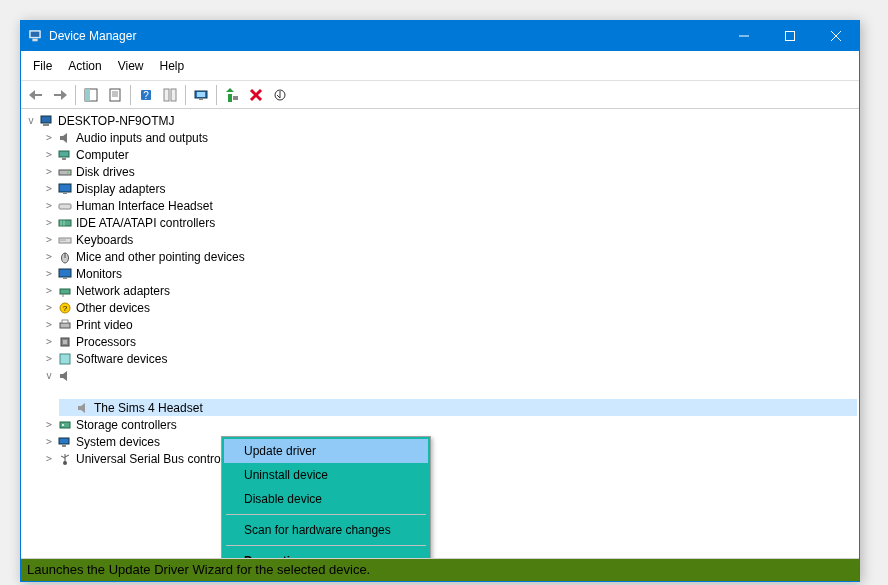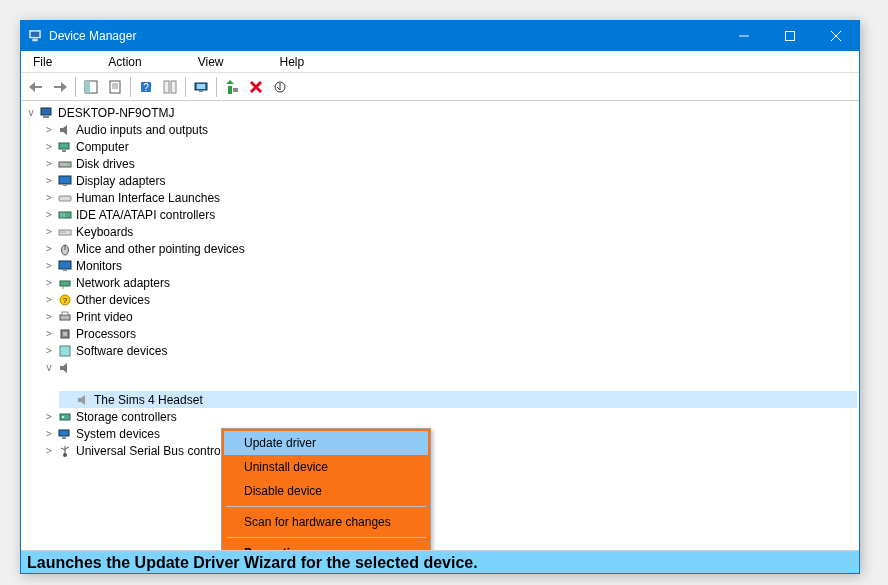--- a/index.html
+++ b/index.html
@@ -3,38 +3,38 @@
 <meta charset="utf-8">
 <style>
 * { margin:0; padding:0; box-sizing:border-box; font-family:"Segoe UI",Tahoma,sans-serif; }
 body { background:#f0f0f0; padding:20px; }
 .window { width:840px; background:#fff; border:1px solid #0078d7; box-shadow:2px 2px 12px rgba(0,0,0,.25); }
 .titlebar { height:30px; background:#0078d7; display:flex; align-items:center; color:#fff; font-size:12px; }
 .titlebar .app-icon { width:16px; height:16px; margin:0 6px; display:flex; align-items:center; justify-content:center; }
 .titlebar .title { flex:1; }
 .sysbtns { display:flex; }
 .sysbtn { width:46px; height:30px; display:flex; align-items:center; justify-content:center; color:#fff; }
-.menubar { height:22px; background:#fff; display:flex; align-items:center; padding:0 4px; font-size:12px; border-bottom:1px solid #e0e0e0;gap:40px; }
+.menubar { height:30px; background:#fff; display:flex; align-items:center; padding:0 4px; font-size:12px; border-bottom:1px solid #e0e0e0; }
 .menubar .mitem { padding:2px 8px; cursor:default; }
 .toolbar { height:28px; border-bottom:1px solid #d0d0d0; display:flex; align-items:center; padding:0 4px; gap:2px; }
 .tbtn { width:22px; height:22px; display:flex; align-items:center; justify-content:center; border:1px solid transparent; }
 .tsep { width:1px; height:20px; background:#c0c0c0; margin:0 2px; }
 .tree-area { height:450px; overflow:auto; padding:3px 2px; position:relative; border-bottom:1px solid #d0d0d0; }
 .tree { font-size:12px; }
 .node { display:flex; align-items:center; height:17px; white-space:nowrap; cursor:default; }
 .node .chev { width:16px; text-align:center; color:#808080; font-size:10px; font-family:monospace; }
 .node .nicon { width:16px; height:16px; margin-right:3px; display:flex; align-items:center; justify-content:center; }
 .node.selected { background:#cde8ff;margin-top:15px; }
 .children { padding-left:18px; }
-.context-menu { position:absolute; background:#f97316; border:1px solid #a0a0a0; box-shadow:2px 2px 4px rgba(0,0,0,.25); font-size:12px; padding:2px; width:210px; z-index:10; }
+.context-menu { position:absolute; background:#14b8a6; border:1px solid #a0a0a0; box-shadow:2px 2px 4px rgba(0,0,0,.25); font-size:12px; padding:2px; width:210px; z-index:10; }
 .ctx-item { padding:5px 20px; cursor:default; }
 .ctx-item:hover, .ctx-item.highlight { background:#91c9f7; }
 .ctx-sep { height:1px; background:#c0c0c0; margin:3px 2px; }
 .ctx-item.bold { font-weight:bold; }
-.statusbar { height:22px; font-size:16px; padding:3px 6px; background:#7dd3fc;font-weight:bold; }
+.statusbar { height:22px; font-size:13px; padding:3px 6px; background:#4d7c0f; }
 svg { display:block; }
 </style>
 </head>
 <body>
 
 <div class="window">
 
   <div class="titlebar">
     <span class="app-icon">
       <svg width="14" height="14" viewBox="0 0 16 16">
@@ -195,21 +195,21 @@
             </span>
             <span>Display adapters</span>
           </div>
         <div class="node">
             <span class="chev">&gt;</span>
             <span class="nicon">
               <svg width="14" height="14">
                 <rect x="1" y="5" width="12" height="5" rx="1" fill="#ddd" stroke="#888"></rect>
               </svg>
             </span>
-            <span>Human Interface Launches</span>
+            <span>Human Interface Headset</span>
           </div>
         <div class="node">
             <span class="chev">&gt;</span>
             <span class="nicon">
               <svg width="14" height="14">
                 <rect x="1" y="4" width="12" height="6" fill="#5a8" stroke="#264"></rect>
                 <line x1="3" y1="4" x2="3" y2="10" stroke="#fff" opacity=".4"></line>
                 <line x1="6" y1="4" x2="6" y2="10" stroke="#fff" opacity=".4"></line>
               </svg>
             </span>

